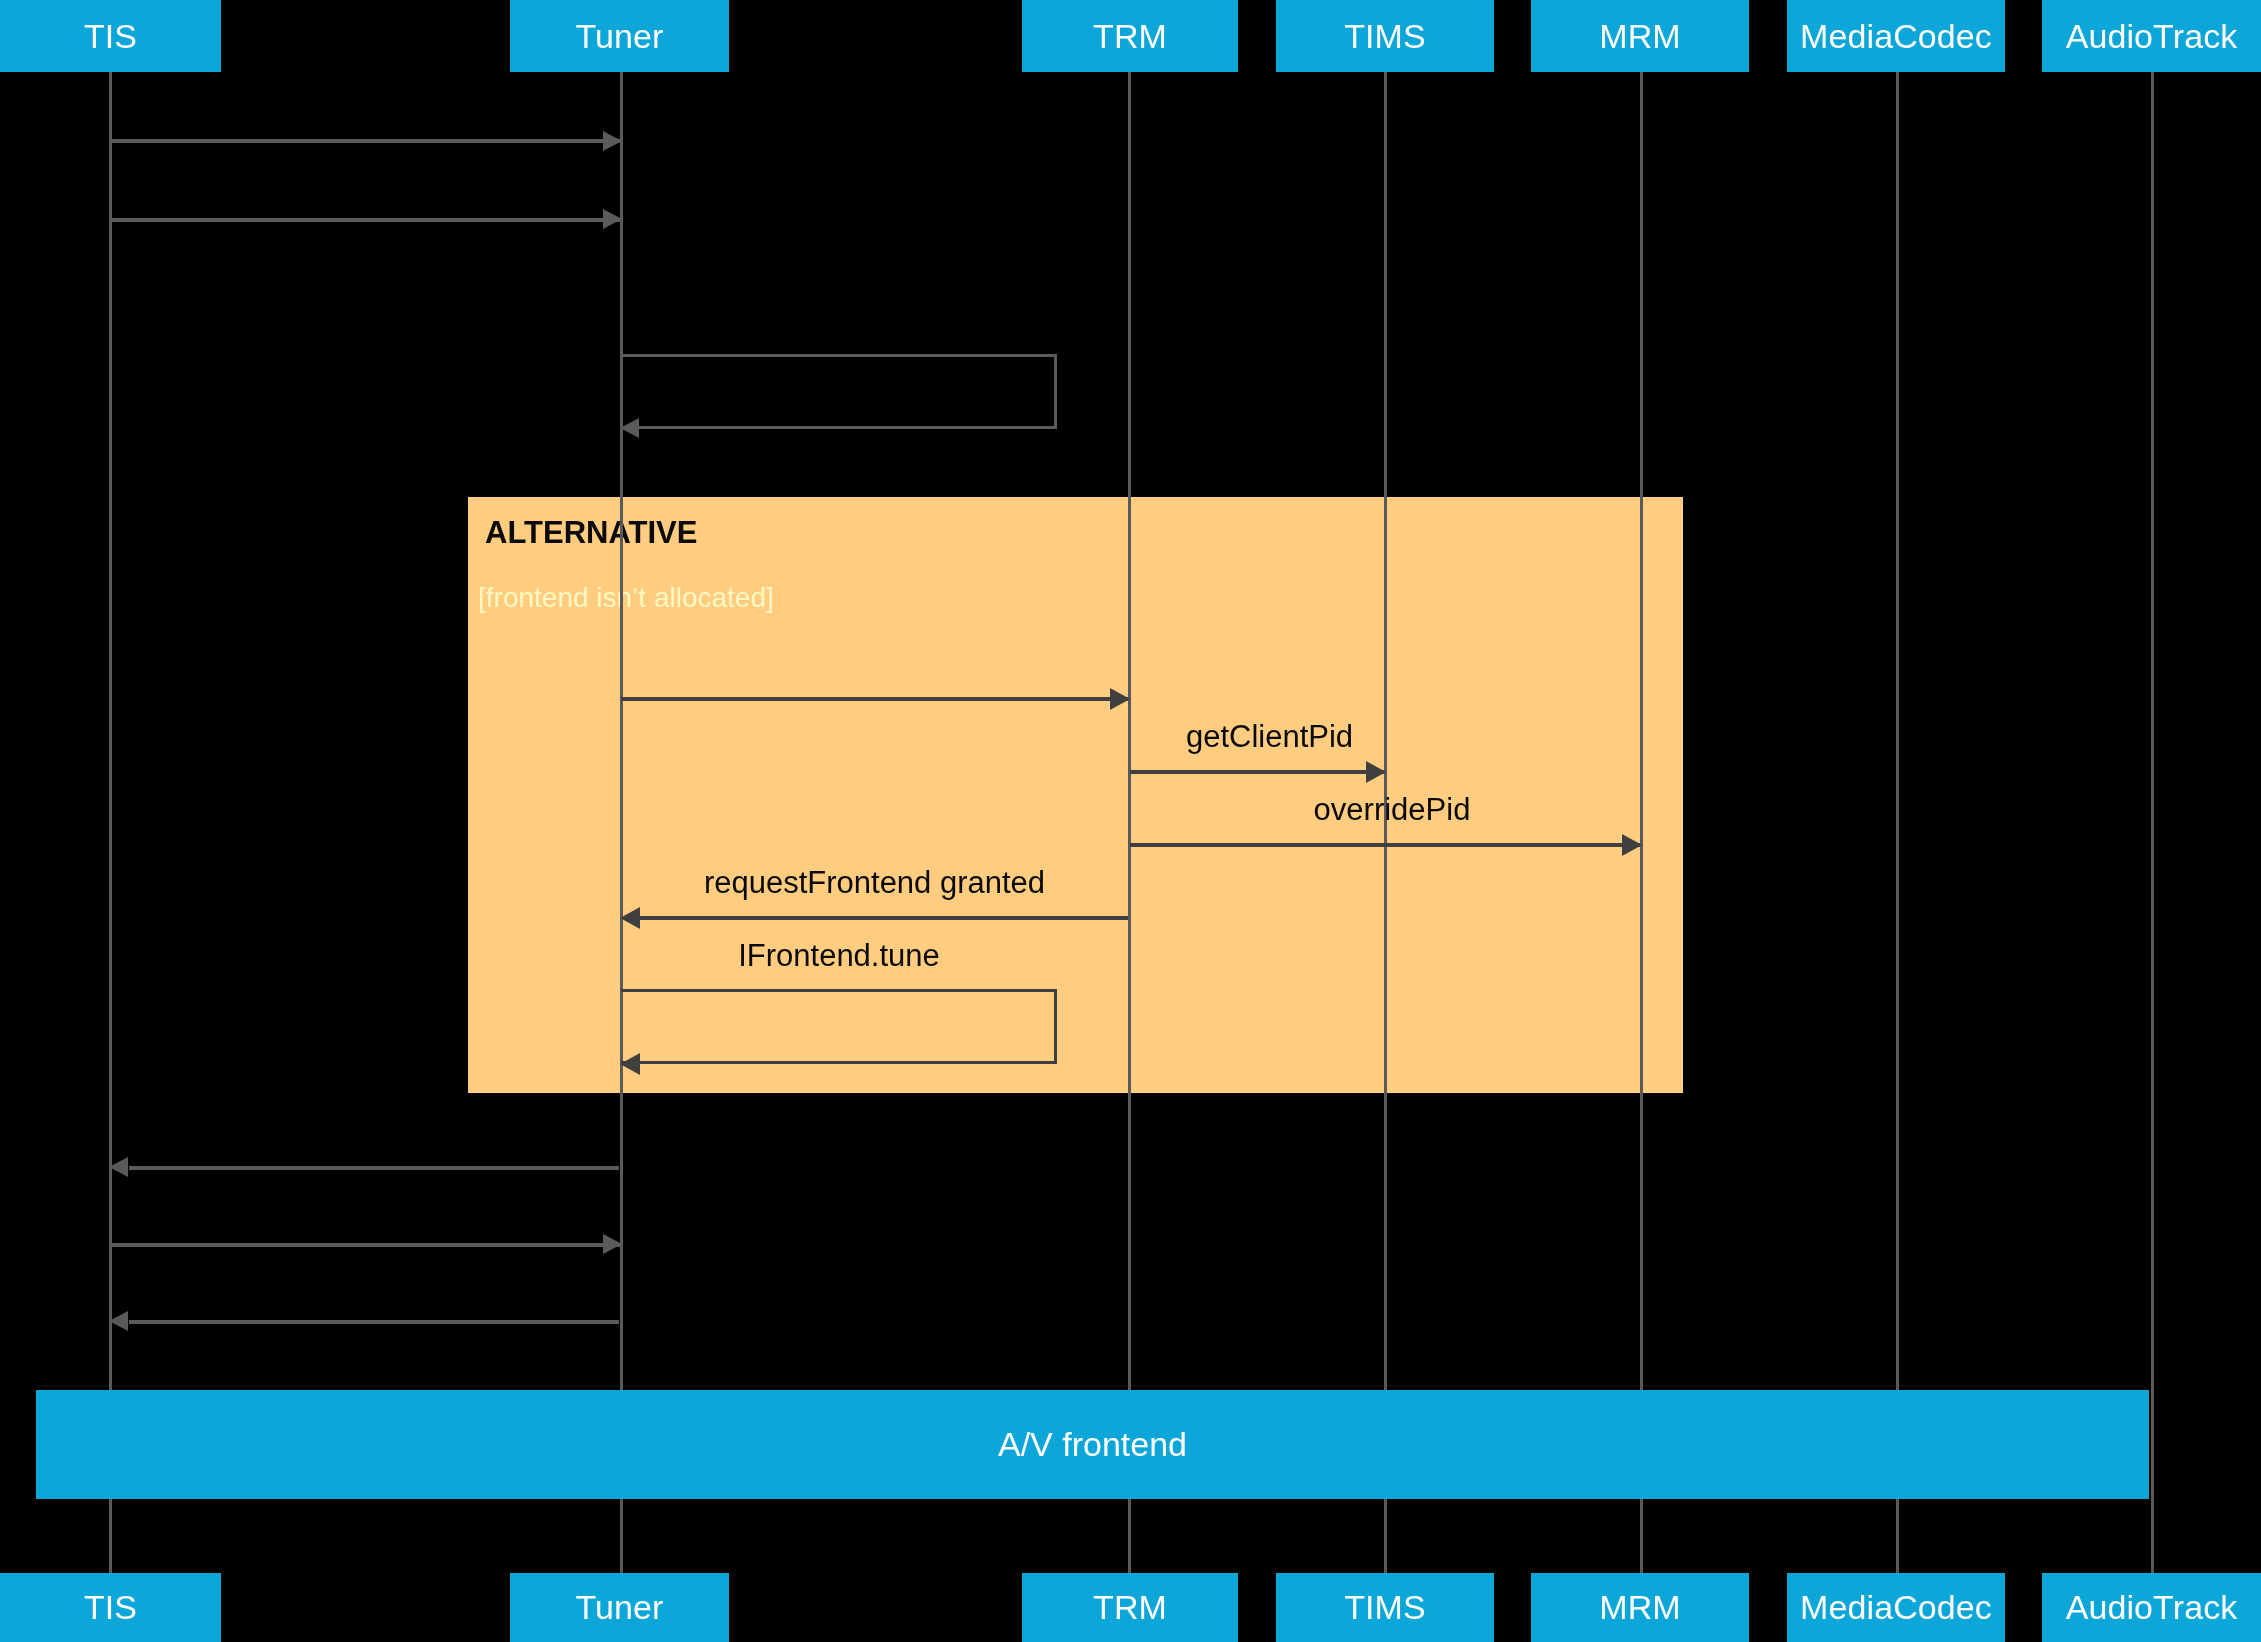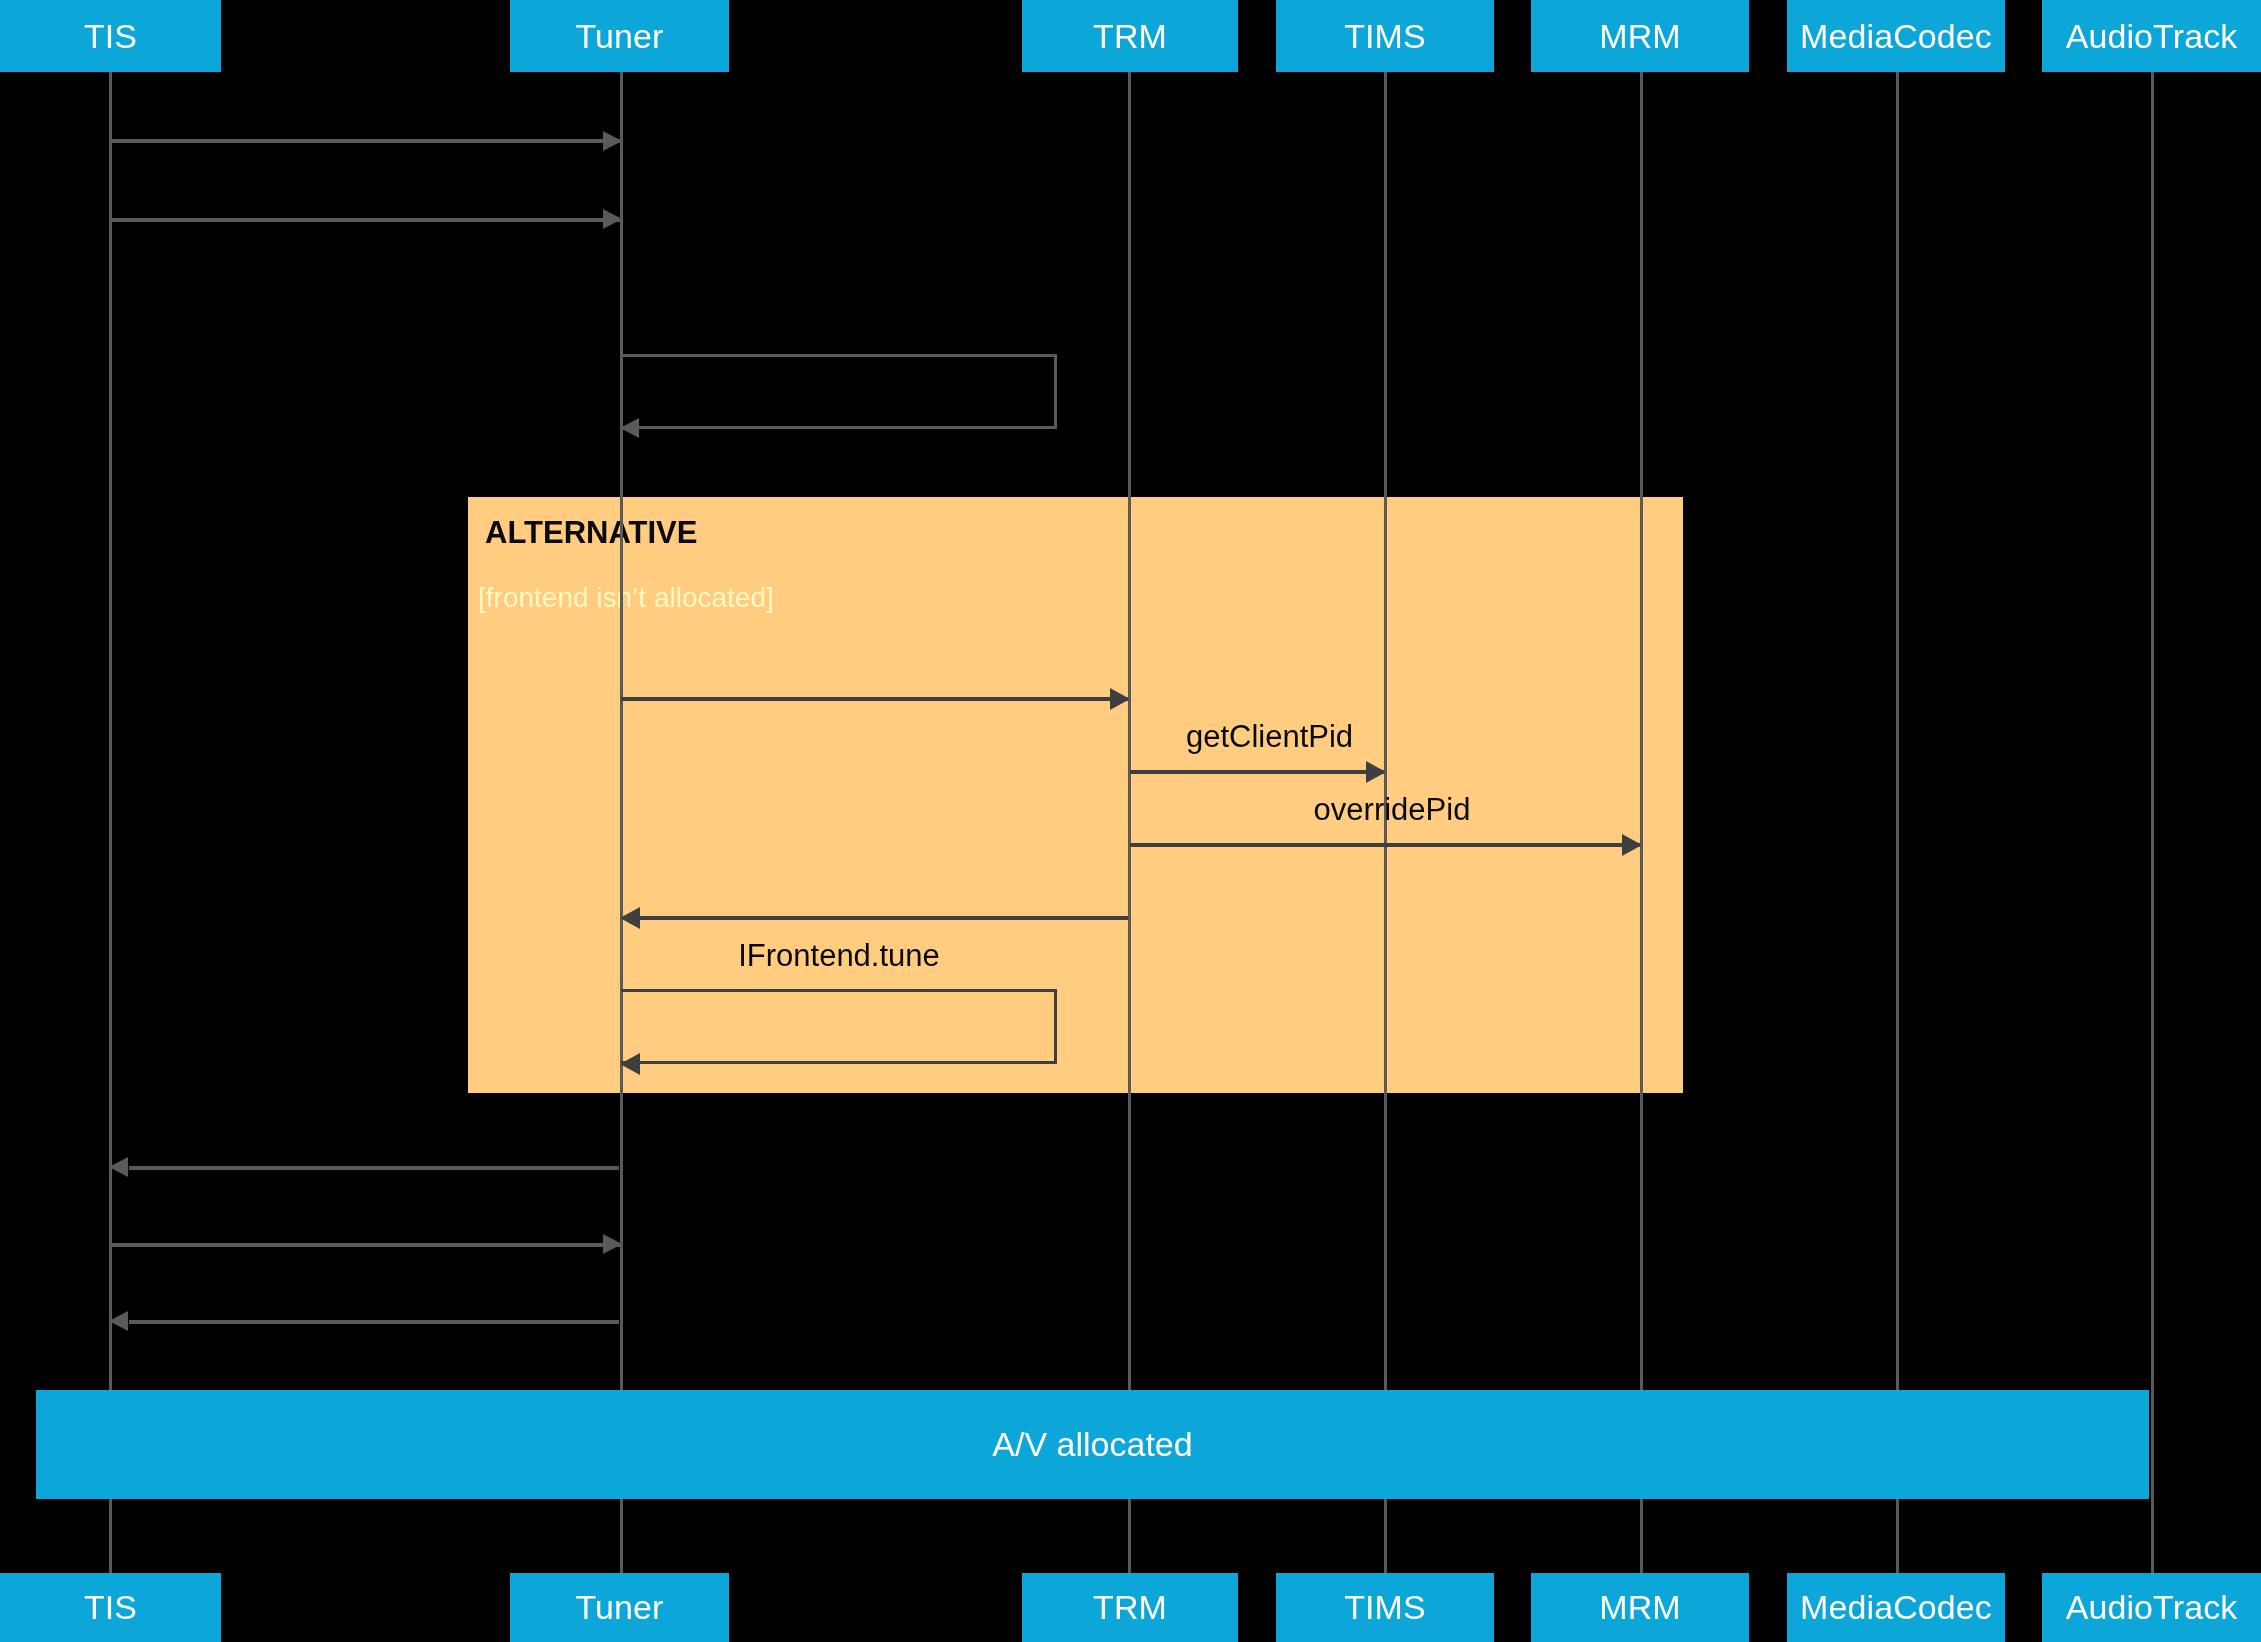--- a/index.html
+++ b/index.html
@@ -175,38 +175,39 @@
   <div class="arrowhead right dark" style="left:1110px; top:688px;"></div>
 
   <div class="msg-label" style="left:1128px; top:719px; width:255px;padding-left:28px;">getClientPid</div>
   <div class="msg-line dark" style="left:1130px; top:770px; width:254px;"></div>
   <div class="arrowhead right dark" style="left:1366px; top:761px;"></div>
 
   <div class="msg-label" style="left:1128px; top:792px; width:512px;padding-left:16px;">overridePid</div>
   <div class="msg-line dark" style="left:1130px; top:843px; width:510px;"></div>
   <div class="arrowhead right dark" style="left:1622px; top:834px;"></div>
 
+  <div class="msg-label" style="left:620px; top:865px; width:509px;">requestFrontend granted</div>
   <div class="msg-line dark" style="left:640px; top:916px; width:488px;"></div>
   <div class="arrowhead left dark" style="left:620px; top:907px;"></div>
 
   <div class="msg-label" style="left:620px; top:938px; width:438px;">IFrontend.tune</div>
   <div class="selfcall dark" style="left:621px; top:989px; width:436px; height:75px;"></div>
   <div class="arrowhead left dark" style="left:620px; top:1053px;"></div>
 
   <div class="msg-line dim" style="left:129px; top:1166px; width:490px;"></div>
   <div class="arrowhead left dim" style="left:109px; top:1157px;"></div>
 
   <div class="msg-line dim" style="left:111px; top:1243px; width:509px;"></div>
   <div class="arrowhead right dim" style="left:603px; top:1234px;"></div>
 
   <div class="msg-line dim" style="left:129px; top:1320px; width:490px;"></div>
   <div class="arrowhead left dim" style="left:109px; top:1311px;"></div>
 
   <div class="banner" style="left:36px; top:1390px; width:2113px; height:109px;">
-    <span>A/V allocated</span>
+    <span>A/V frontend</span>
   </div>
 
   <div class="participant" style="left:0px; top:1573px; width:221px; height:69px;">
     <span>TIS</span>
   </div>
   <div class="participant" style="left:510px; top:1573px; width:219px; height:69px;">
     <span>Tuner</span>
   </div>
   <div class="participant" style="left:1022px; top:1573px; width:216px; height:69px;">
     <span>TRM</span>

